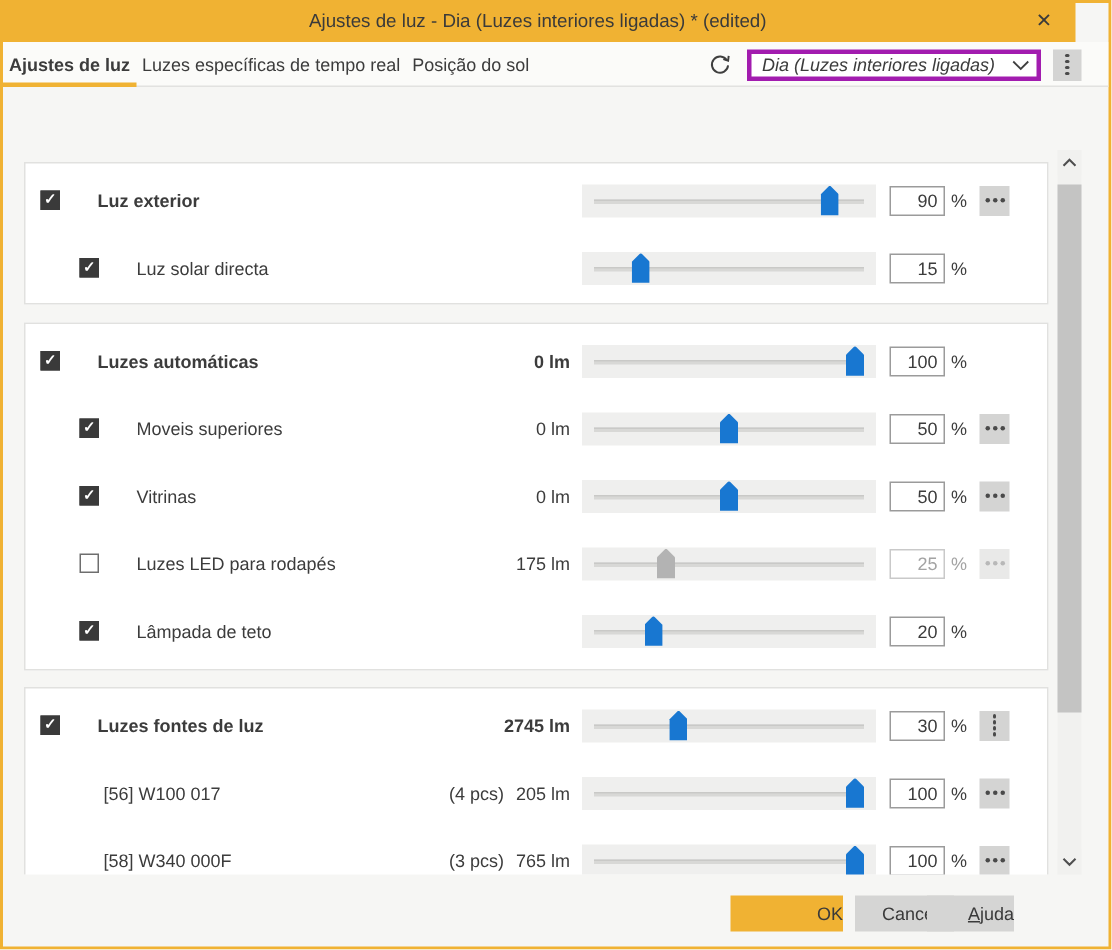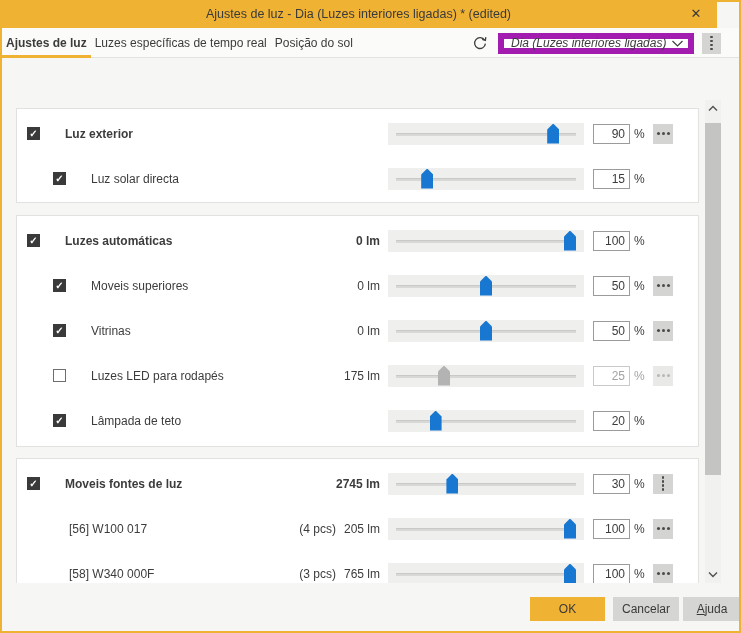--- a/index.html
+++ b/index.html
@@ -21,21 +21,21 @@
     font-size:13px;color:#3A3A3A;cursor:default;display:flex;align-items:center;justify-content:center;}
 
   
   .tabstrip{position:absolute;top:26px;left:0;width:737px;height:30px;background:#FBFBF9;
     border-bottom:1px solid #E2E2E0;display:flex;align-items:stretch;}
   .tab{position:relative;padding:0 4px;display:flex;align-items:center;font-size:12px;color:var(--text);cursor:default;}
   .tab.active{font-weight:bold;}
   .tab.active::after{content:"";position:absolute;left:0;right:0;bottom:-1px;height:3px;background:var(--accent);}
   .tab-controls{position:absolute;right:18px;top:4px;height:22px;display:flex;align-items:center;gap:8px;}
   .refresh-btn{width:20px;height:20px;border:none;background:transparent;display:flex;align-items:center;justify-content:center;}
-  .select{width:196px;height:21px;background:#FFF;border:6px solid #a21caf;display:flex;align-items:center;padding:0 4px 0 7px;}
+  .select{width:196px;height:21px;background:#FFF;border:3px solid #a21caf;display:flex;align-items:center;padding:0 4px 0 7px;}
   .sel-text{flex:1;font-size:12px;font-style:italic;color:#3C3C3C;white-space:nowrap;overflow:hidden;}
   .kebab-btn{width:19px;height:21px;border:none;background:#D4D4D3;display:flex;align-items:center;justify-content:center;}
 
   
   .heading{position:absolute;top:70px;left:14px;font-size:12px;font-weight:bold;color:var(--text);}
 
   
   .viewport{position:absolute;top:98px;left:2px;width:699px;height:483px;overflow:hidden;}
   .panel{position:absolute;left:12px;width:683px;background:#FFF;border:1px solid var(--panel-border);padding-top:2px;}
   .panel.p1{top:8px;height:95px;}
@@ -75,24 +75,24 @@
   
   .scrollbar{position:absolute;top:98px;left:703px;width:16px;height:483px;background:#F1F1EF;}
   .sb-btn{position:absolute;left:0;width:16px;height:17px;border:none;background:#F1F1EF;
     display:flex;align-items:center;justify-content:center;}
   .sb-up{top:0;}
   .sb-down{bottom:0;}
   .sb-thumb{position:absolute;left:0;top:23px;width:16px;height:352px;background:#C4C4C3;}
 
   
   .footer-btn{position:absolute;top:595px;height:24px;border:none;font-size:12px;color:#3A3A3A;
-    display:flex;align-items:center;justify-content:center;margin-left:43px;}
+    display:flex;align-items:center;justify-content:flex-end;}
   .btn-ok{left:485px;width:75px;background:var(--accent);}
   .btn-cancel{left:568px;width:66px;background:#D5D5D4;}
-  .btn-help{left:638px;width:58px;background:#D5D5D4;}
+  .btn-help{left:616px;width:58px;background:#D5D5D4;}
   .ul{text-decoration:underline;}
 
   svg{display:block;}
 </style>
 </head>
 <body>
 
 <div class="dialog">
 
   <div class="titlebar">
@@ -248,21 +248,21 @@
         <span class="pct">%</span>
         <button class="more" style="visibility: hidden;">
             <span class="dots"></span>
           </button>
       </div>
     </div>
 
     <div class="panel p3">
       <div class="row group">
         <span class="cb on"></span>
-        <span class="lbl">Moveis fontes de luz</span>
+        <span class="lbl">Luzes fontes de luz</span>
         <span class="sp"></span>
         <span class="pcs"></span>
         <span class="lum">2745 lm</span>
         <span class="slider">
             <span class="groove"></span>
             <span class="thumb" style="left: 58.4px;"></span>
           </span>
         <input class="val" value="30" style="">
         <span class="pct">%</span>
         <button class="more v">

